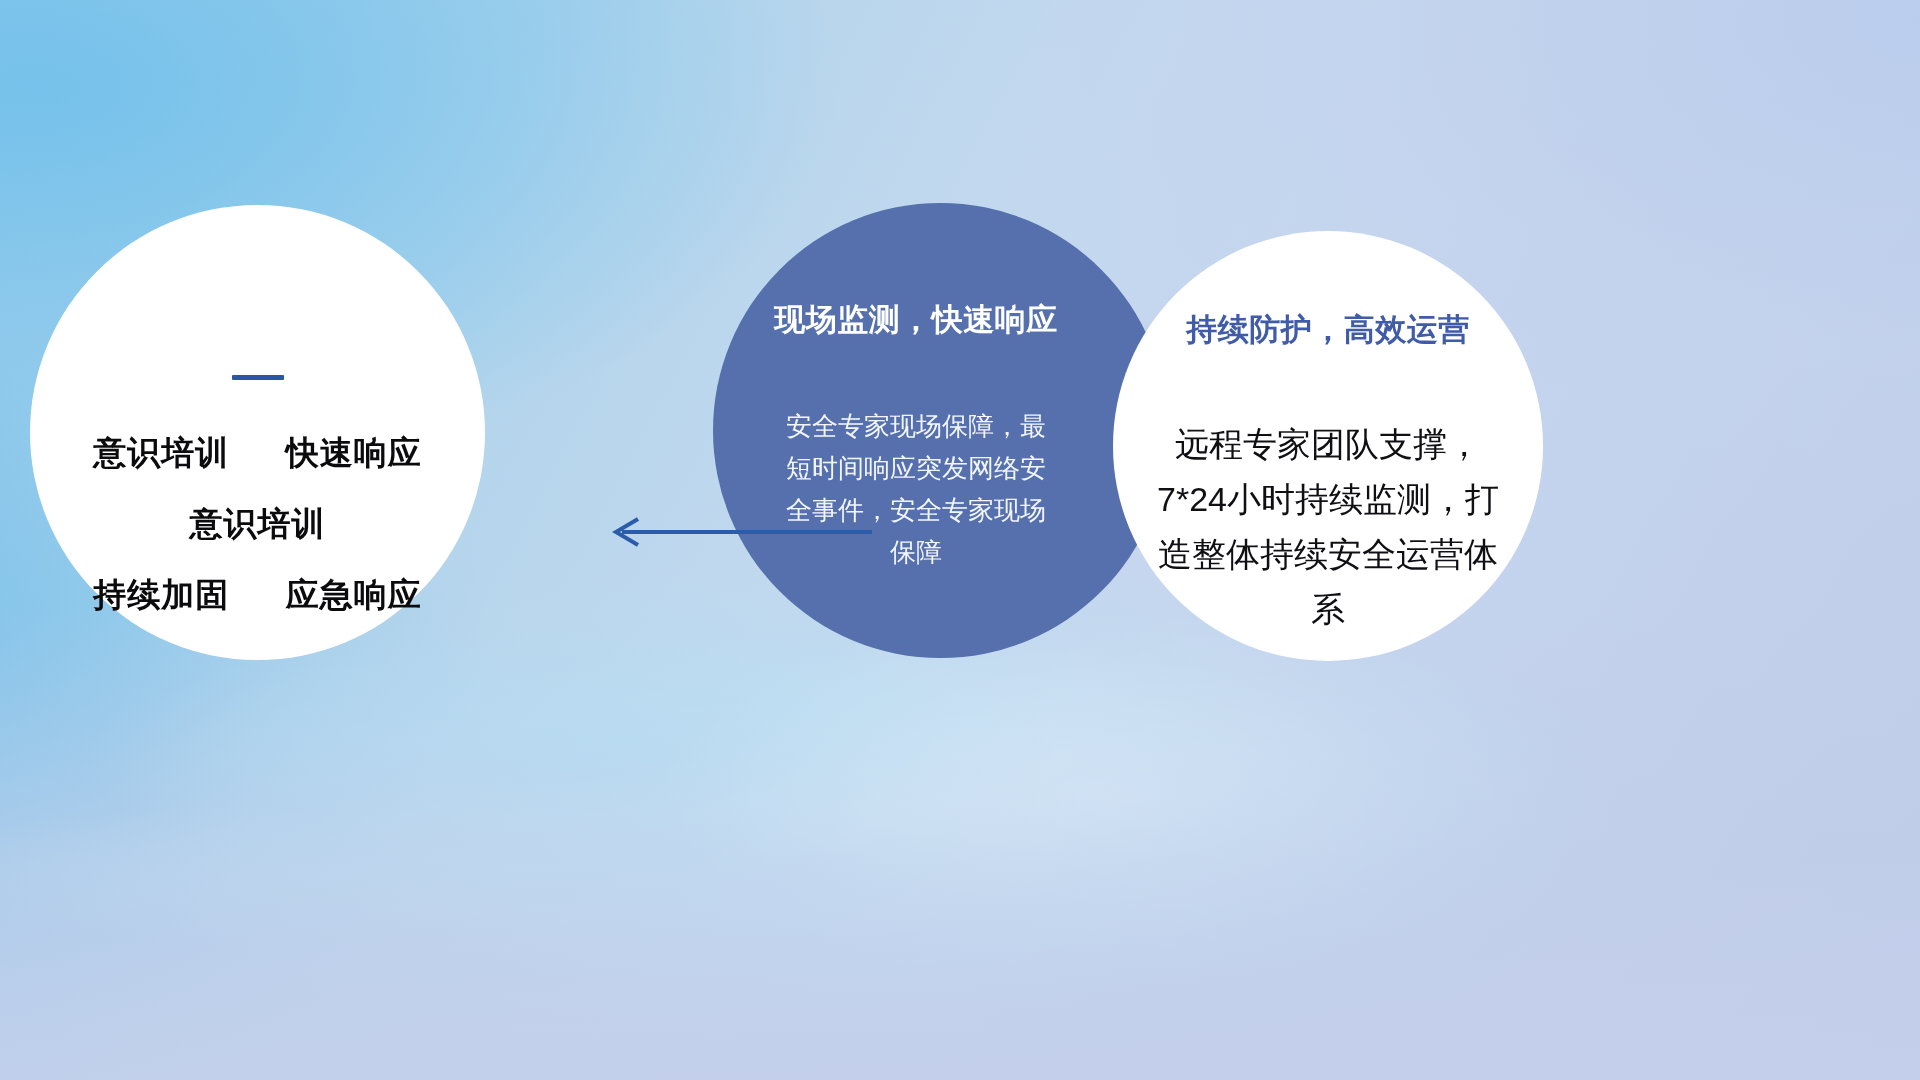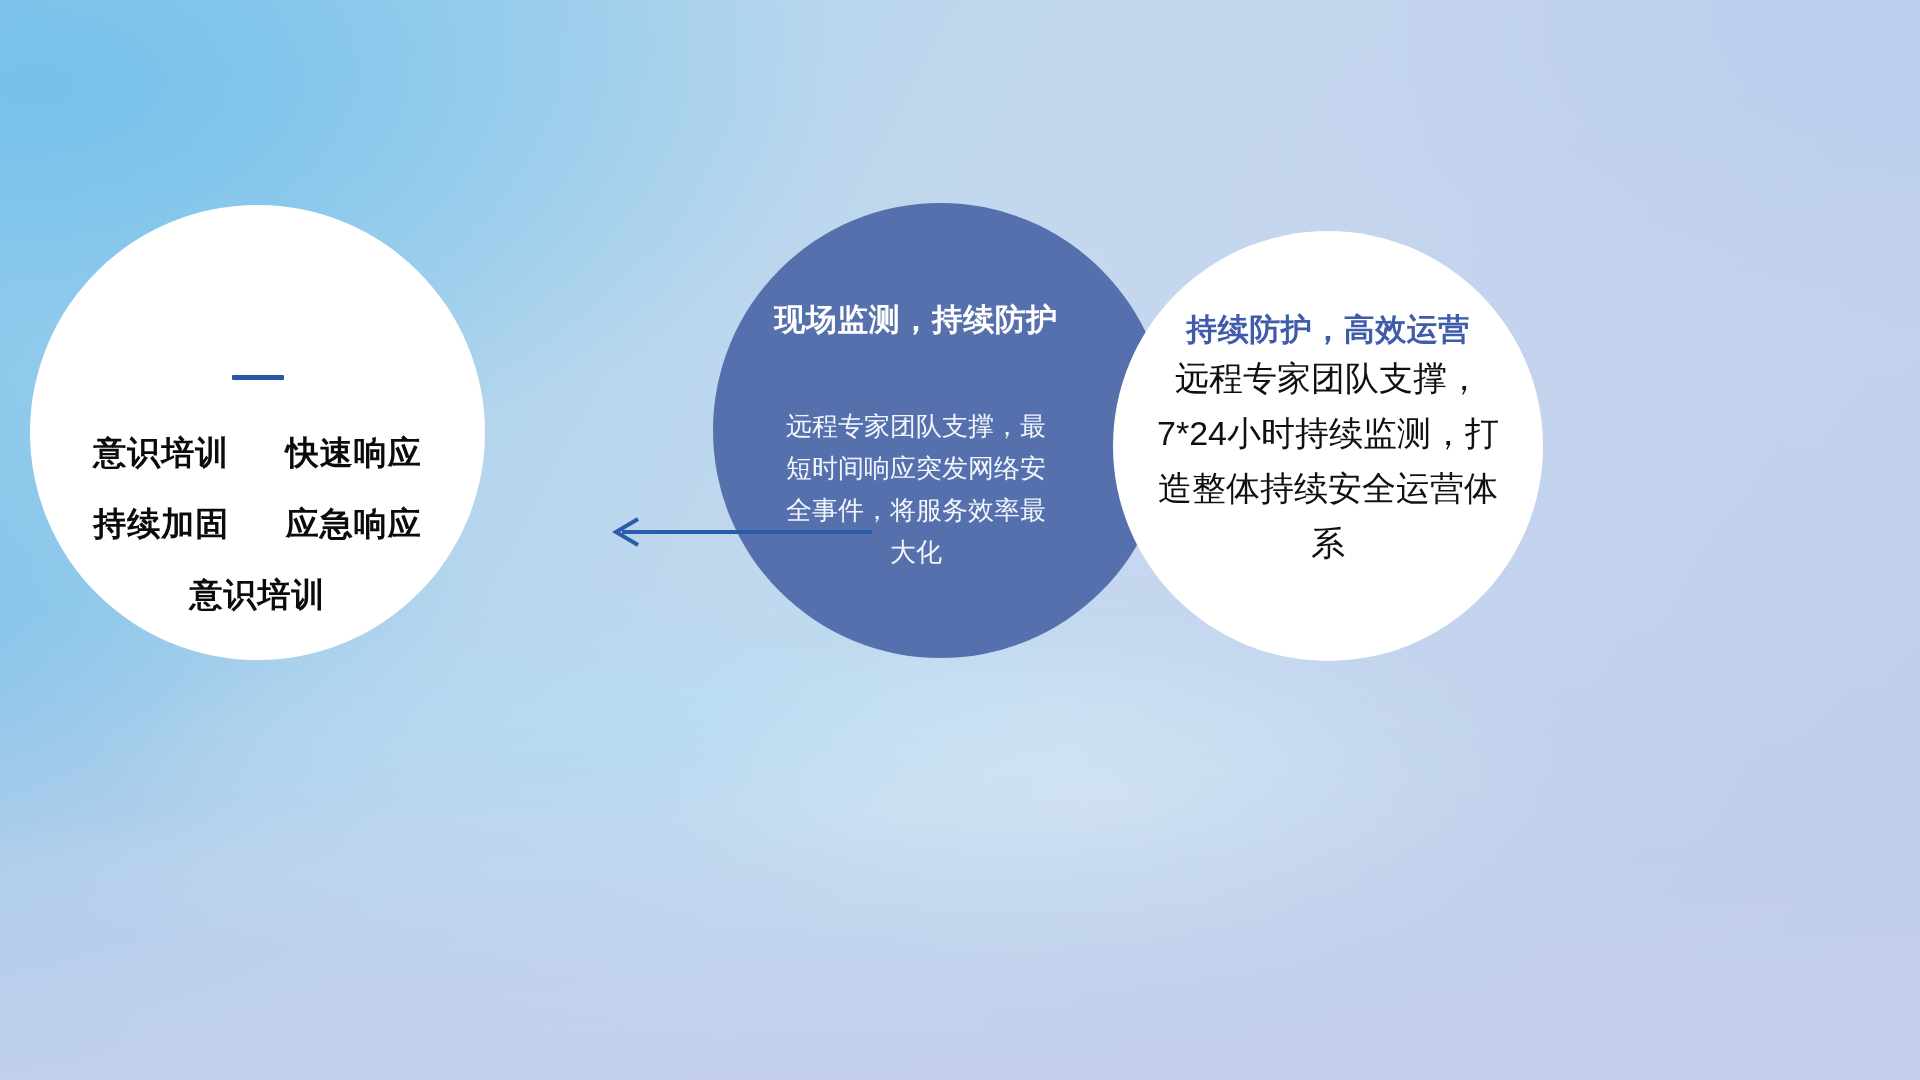--- a/index.html
+++ b/index.html
@@ -172,20 +172,21 @@
     right: 0;
     top: 78px;
     text-align: center;
   }
   .right-title {
     font-size: 31px;
     font-weight: bold;
     color: #3f5ba9;
     letter-spacing: .5px;
     white-space: nowrap;
+    margin-bottom: 66px;
   }
   .right-body {
     font-size: 34px;
     color: #101014;
     line-height: 1.62;
     width: 368px;
     margin: 0 auto;
     text-align: center;
   }
 
@@ -209,43 +210,43 @@
   <div class="bg-layer bg-tr-glow"></div>
   <div class="bg-layer bg-left-arc"></div>
   <div class="bg-layer bg-cyan-sweep"></div>
   <div class="bg-layer bg-cyan-sweep2"></div>
   <div class="bg-layer bg-cyan-streak"></div>
   <div class="bg-layer bg-soft-white"></div>
   <div class="bg-layer bg-bottom-fade"></div>
 
   <div class="circle" id="circle-mid">
     <div class="mid-inner">
-      <div class="mid-title">现场监测，持续防护</div>
-      <div class="mid-body">远程专家团队支撑，最短时间响应突发网络安全事件，将服务效率最大化</div>
+      <div class="mid-title">现场监测，快速响应</div>
+      <div class="mid-body">安全专家现场保障，最短时间响应突发网络安全事件，安全专家现场保障</div>
     </div>
   </div>
 
   <div class="circle" id="circle-left">
     <div class="left-inner">
       <div class="divider-dash"></div>
 
       <div class="kw-row">
         <span>意识培训</span>
         <span class="gap"></span>
         <span>快速响应</span>
       </div>
 
       <div class="kw-row">
+        <span>意识培训</span>
+      </div>
+
+      <div class="kw-row">
         <span>持续加固</span>
         <span class="gap"></span>
         <span>应急响应</span>
-      </div>
-
-      <div class="kw-row">
-        <span>意识培训</span>
       </div>
     </div>
   </div>
 
   <div class="circle" id="circle-right">
     <div class="right-inner">
       <div class="right-title">持续防护，高效运营</div>
       <div class="right-body">远程专家团队支撑，7*24小时持续监测，打造整体持续安全运营体系</div>
     </div>
   </div>

